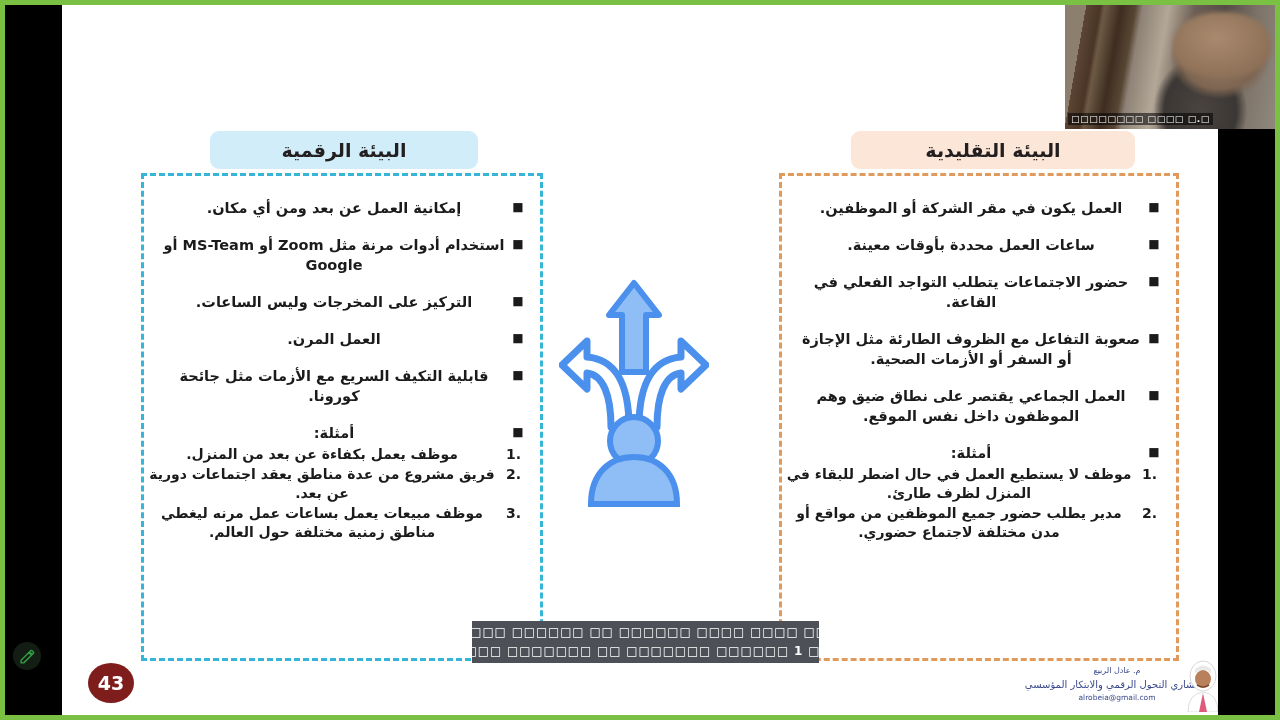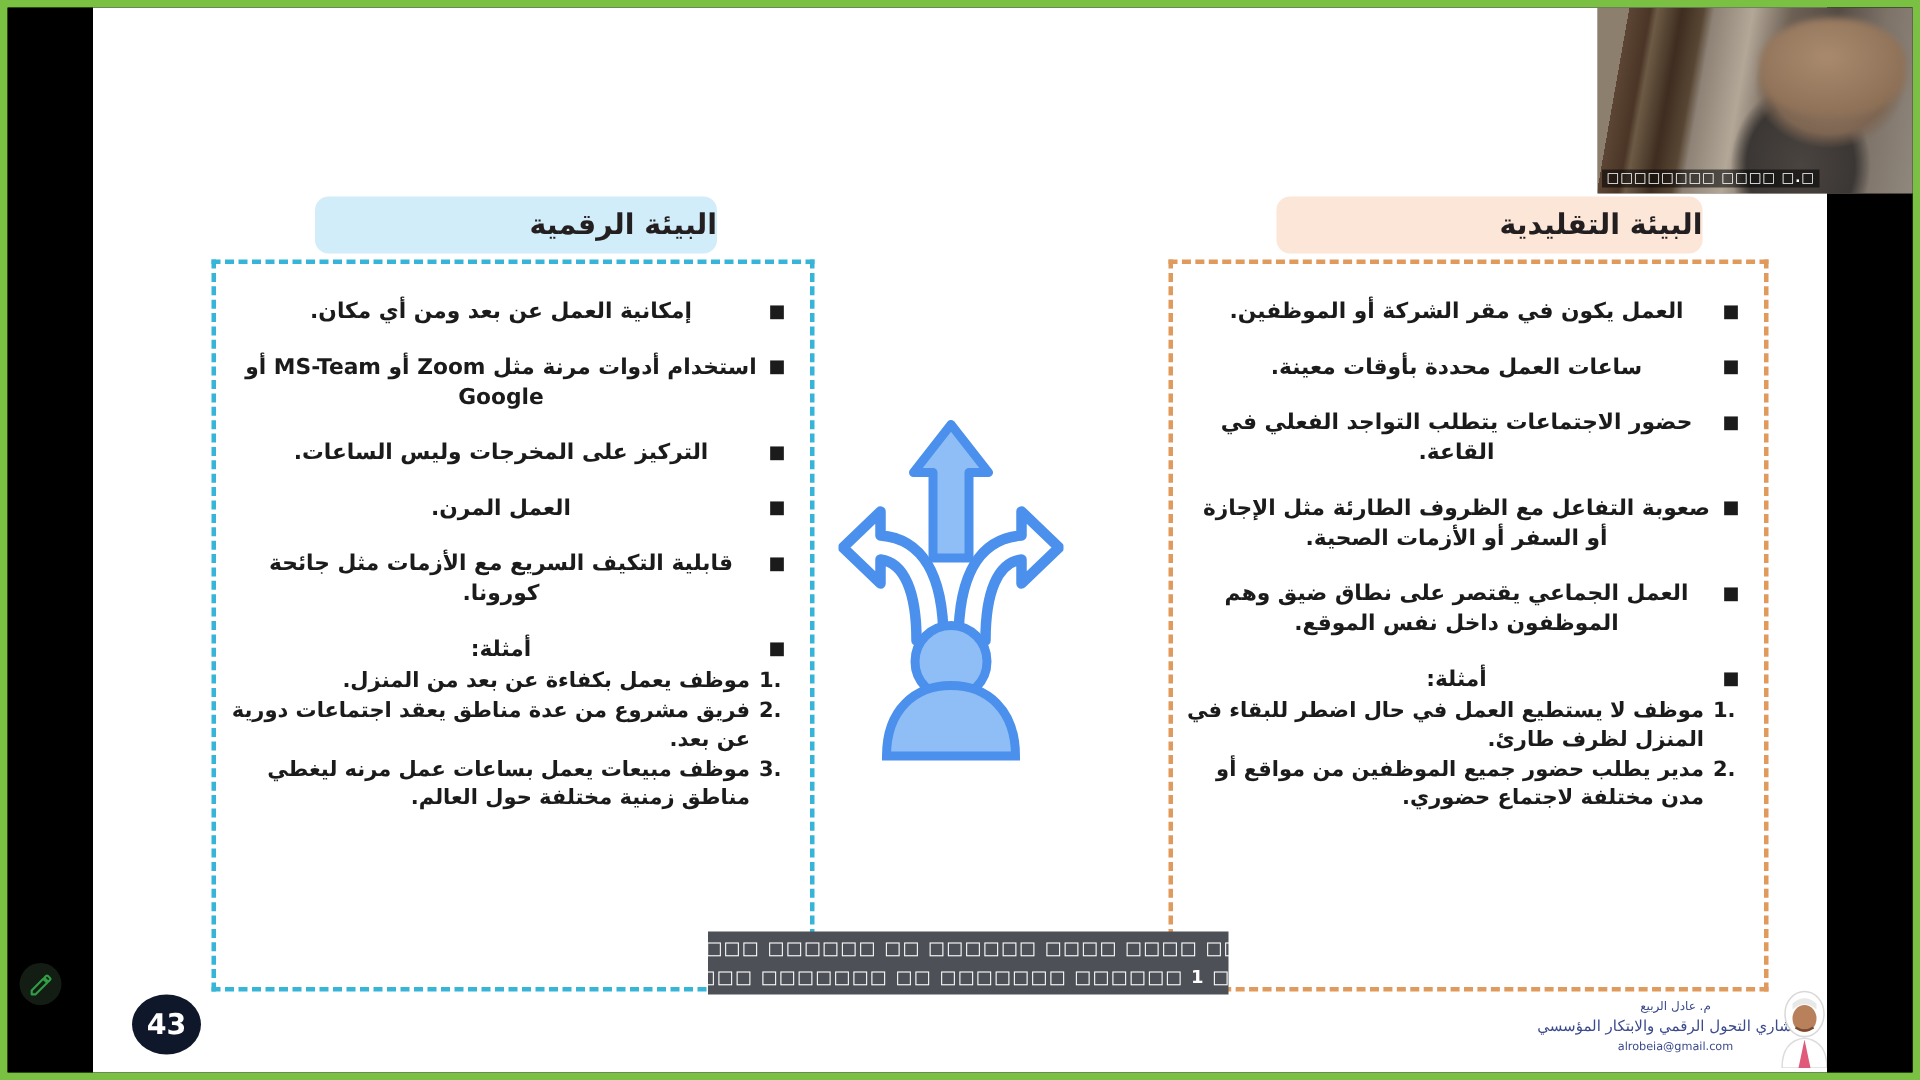--- a/index.html
+++ b/index.html
@@ -80,20 +80,21 @@
     white-space: nowrap;
   }
 
   
   .col-pill {
     position: absolute;
     height: 38px;
     border-radius: 9px;
     display: flex;
     align-items: center;
+    justify-content: center;
     font-size: 19px;
     font-weight: bold;
     color: #231f20;
     direction: rtl;
   }
   #pill-digital {
     left: 148px;
     top: 126px;
     width: 268px;
     background: #d2edfa;
@@ -178,41 +179,42 @@
   }
   ol.numbers > li .num-marker {
     flex: 0 0 auto;
     width: 24px;
     text-align: left;
     padding-left: 6px;
     direction: ltr;
   }
   ol.numbers > li .num-text {
     flex: 1 1 auto;
+    text-align: center;
   }
 
   
   #center-illustration {
     position: absolute;
     left: 497px;
     top: 272px;
     width: 150px;
     height: 235px;
   }
   #center-illustration svg { display: block; width: 100%; height: 100%; }
 
   
   #slide-number {
     position: absolute;
     left: 26px;
     top: 658px;
     width: 46px;
     height: 40px;
     border-radius: 50%;
-    background: #0f172a;
+    background: #7f1d1d;
     display: flex;
     align-items: center;
     justify-content: center;
     color: #ffffff;
     font-size: 19px;
     font-weight: bold;
     direction: ltr;
   }
 
   

